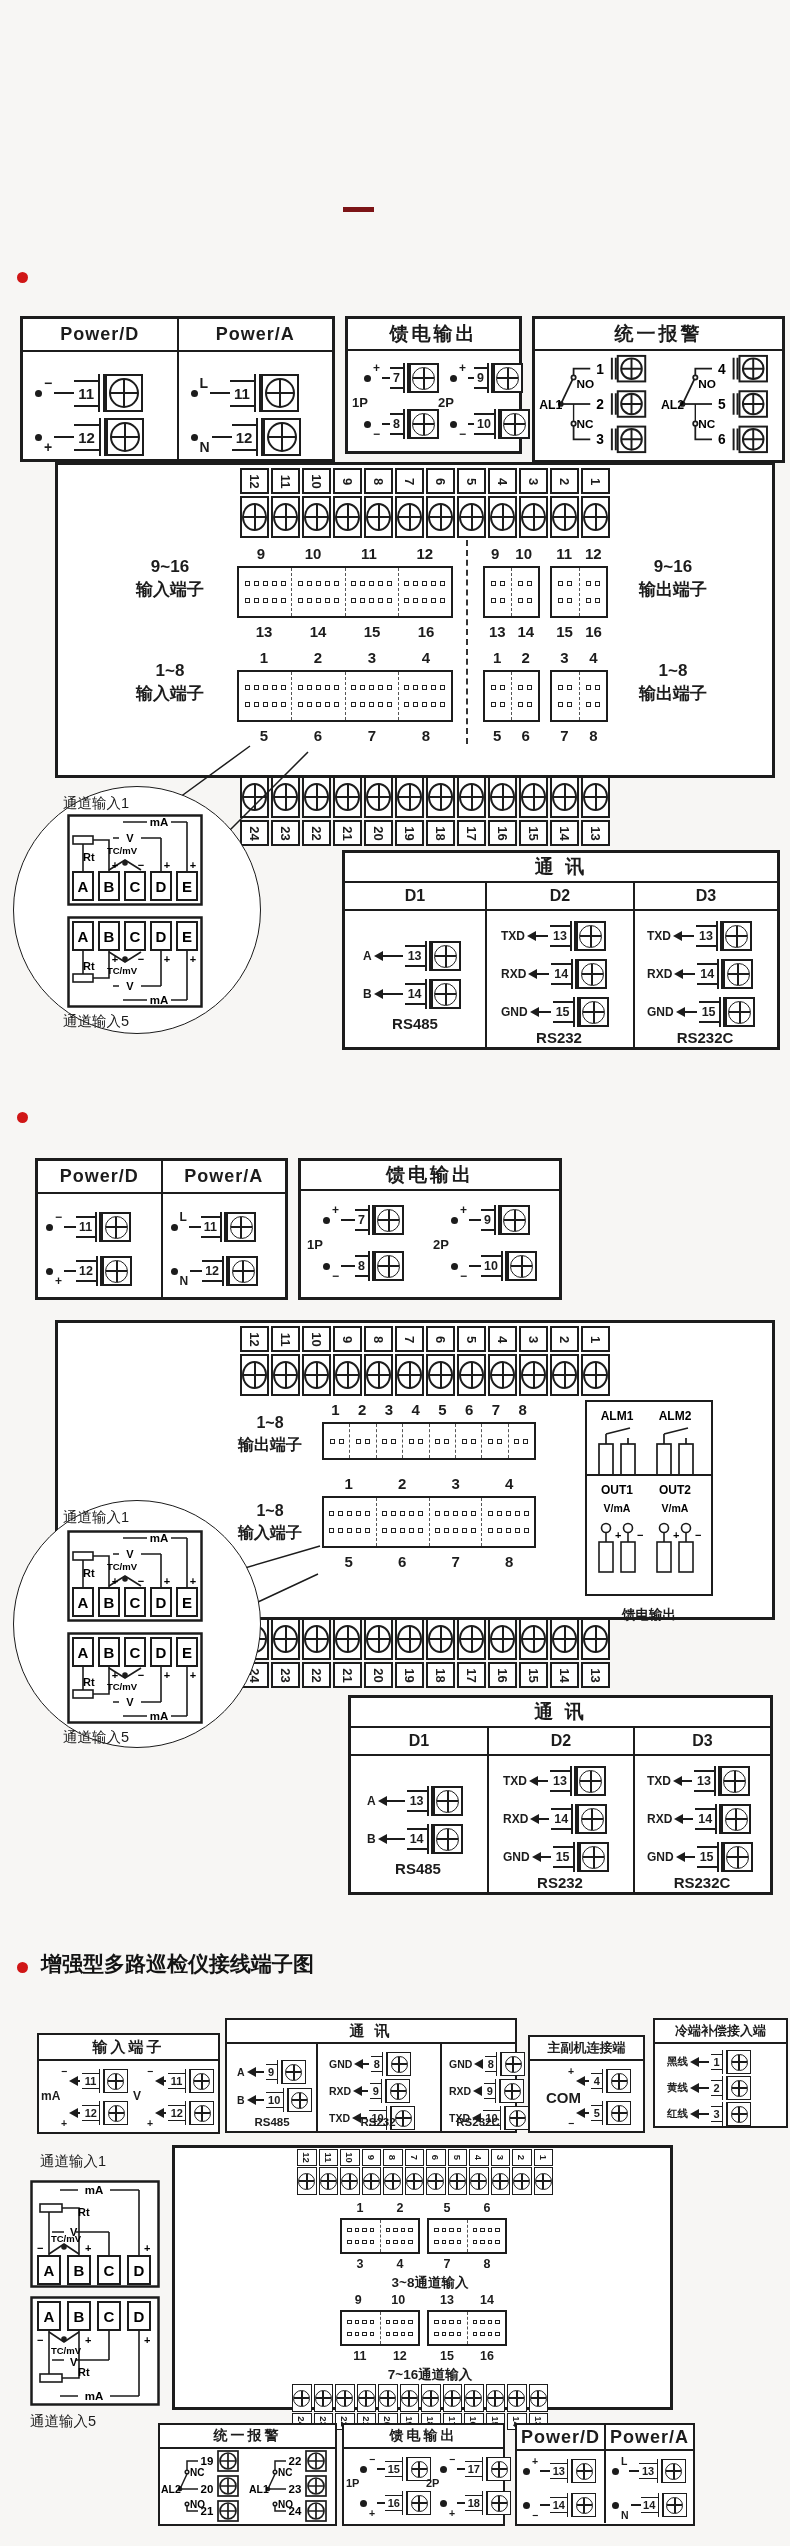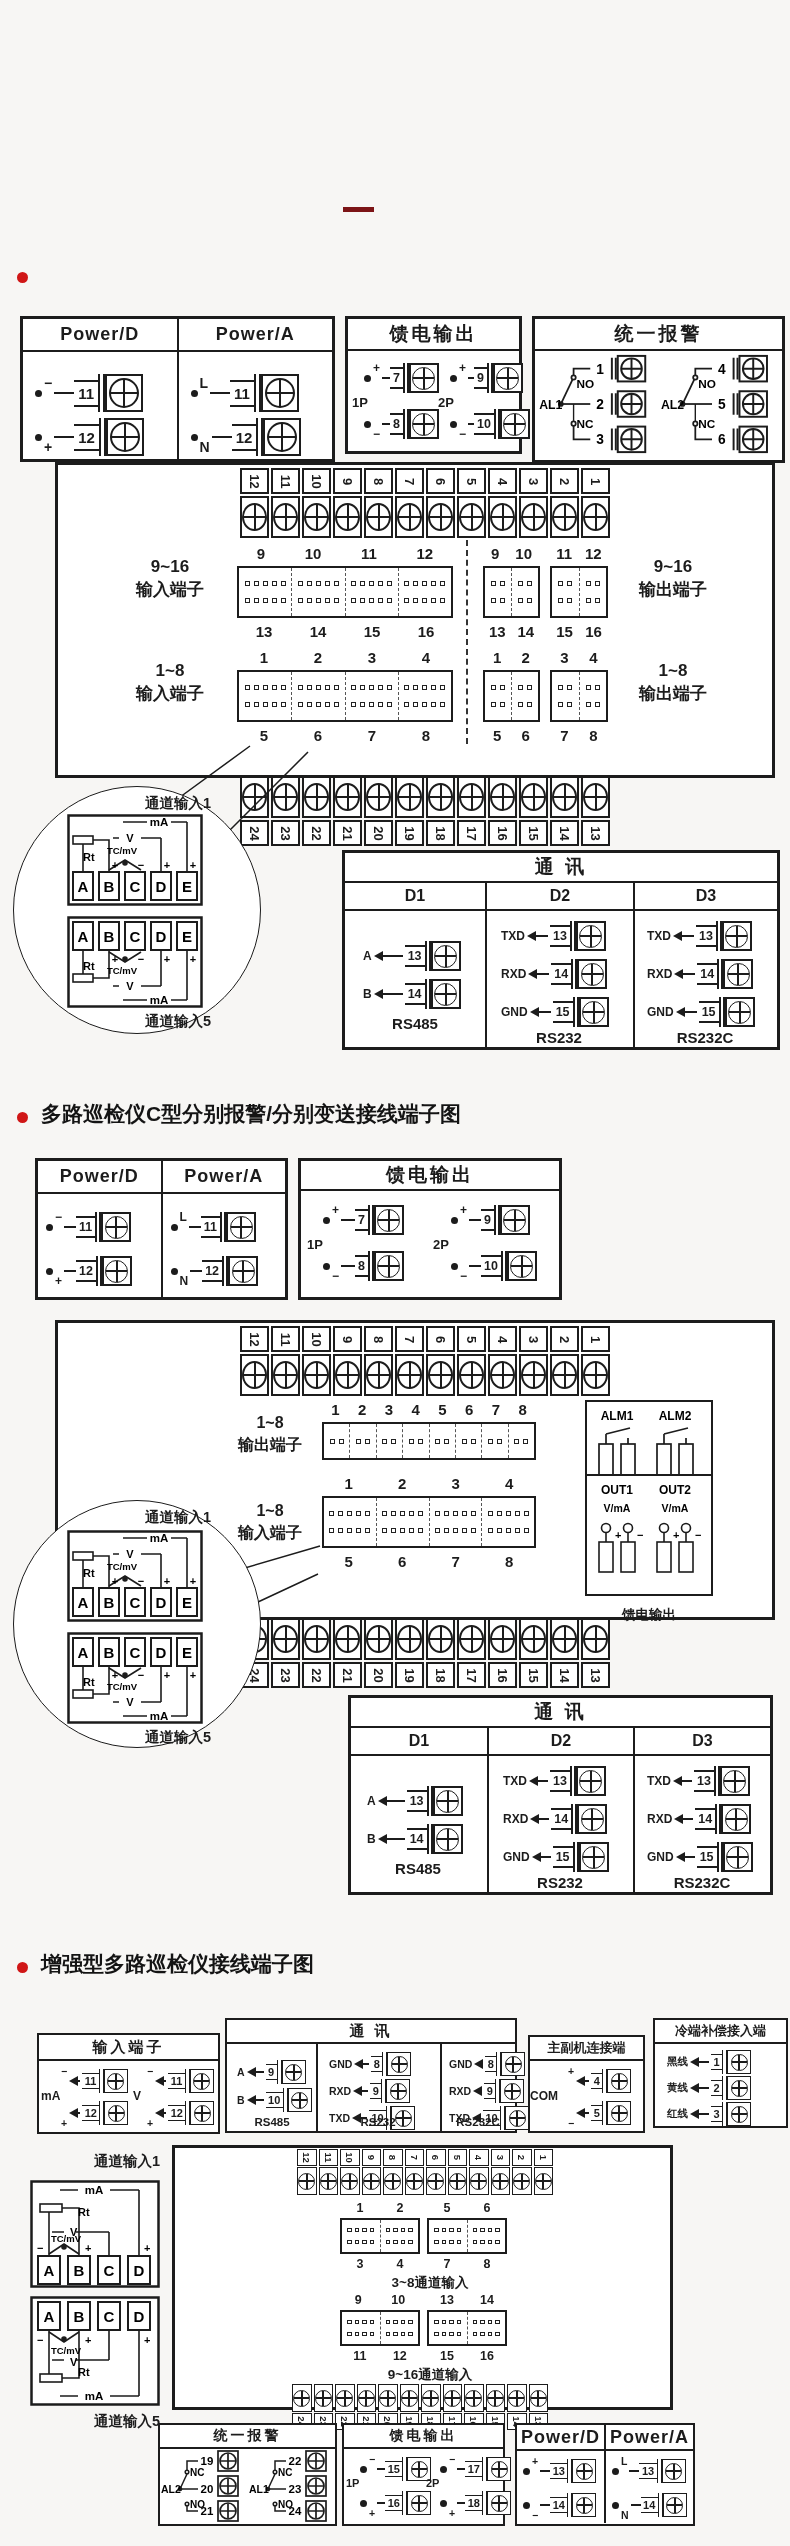--- a/index.html
+++ b/index.html
@@ -66,21 +66,21 @@
 .pblock{position:absolute;border:2px solid #1c1c1c;background:#fff;display:flex}
 .pgrp{flex:1;display:flex;flex-direction:column;justify-content:space-evenly;align-items:center}
 .pgrp+.pgrp{border-left:1.5px dashed #555}
 .prow{display:flex;gap:4px}
 .pin{width:5px;height:5px;border:1.4px solid #222;background:#fff}
 .pblock.tiny .pin{width:4.5px;height:4.5px;border-width:1.2px}
 .pblock.tiny .prow{gap:3px}
 .blklabel{position:absolute;text-align:center;font-weight:800;font-size:17px;line-height:1.35}
 .dashline{position:absolute;border-left:2px dashed #333;width:0}
 .circle{position:absolute;border:1.6px solid #1c1c1c;border-radius:50%;background:#fff}
-.chlabel{position:absolute;text-align:right;font-weight:700;font-size:14.5px}
+.chlabel{position:absolute;text-align:left;font-weight:400;font-size:14.5px}
 .commsub{position:absolute;display:flex;font-weight:800;font-size:16px}
 .commsub>div{display:flex;align-items:center;justify-content:center;border-bottom:2.5px solid #1c1c1c}
 .commsub>div+div{border-left:2.5px solid #1c1c1c}
 .cvline{position:absolute;width:0;border-left:2.5px solid #1c1c1c}
 .proto{position:absolute;text-align:center;font-we,ight:700;font-weight:800;font-size:15px}
 .proto.s{font-size:11.5px}
 svg text{font-family:"Liberation Sans","DejaVu Sans",sans-serif}
 .olabel{position:absolute;text-align:center;font-weight:800;font-size:13.5px}
 </style>
 </head>
@@ -906,21 +906,20 @@
         <b class="num">15</b>
         <i class="dbl"></i>
         <span class="scell">
           <i class="screw"></i>
         </span>
       </span>
     <div class="proto" style="left:294px;top:176px;width:132px">RS232C</div>
   </div>
 
   <span class="bullet" style="left:17px;top:1112px"></span>
-  <div class="h2" style="left:41px;top:1100px">多路巡检仪C型分别报警/分别变送接线端子图</div>
 
   <div class="box" style="left:35px;top:1158px;width:253px;height:142px">
     <div class="phead" style="font-size:16px">
       <div>Power/D</div>
       <div>Power/A</div>
     </div>
     <div class="pcols" style="height:105px">
       <div>
         <span class="lug sm" style="left:8px;top:18px">
             <i class="ldot"></i>
@@ -1689,21 +1688,21 @@
         <span class="scell">
           <i class="screw"></i>
         </span>
       </span>
     <div class="proto s" style="left:216px;top:96px;width:70px">RS232C</div>
   </div>
 
   <div class="box" style="left:528px;top:2035px;width:117px;height:98px;border-width:2.5px">
     <div class="bighead" style="height:24px;font-size:13px;letter-spacing:0">主副机连接端</div>
     <div style="position:relative;height:69px">
-      <b class="abs" style="left:0;top:28px;font-size:12px">COM</b>
+      <b class="abs" style="left:16px;top:28px;font-size:15px">COM</b>
       <span class="clug xs" style="left:36px;top:8px">
           <b class="sig up">+</b>
           <i class="awire" style="width:10px"></i>
           <b class="num">4</b>
           <i class="dbl"></i>
           <span class="scell">
             <i class="screw"></i>
           </span>
         </span>
       <span class="clug xs" style="left:36px;top:40px">
@@ -2001,21 +2000,21 @@
       </div>
   </div>
   <div class="numrow s" style="left:340px;top:2348px;width:80px;height:16px">
       <b>11</b>
       <b>12</b>
     </div>
   <div class="numrow s" style="left:427px;top:2348px;width:80px;height:16px">
       <b>15</b>
       <b>16</b>
     </div>
-  <div class="olabel" style="left:350px;top:2366px;width:160px">9~16通道输入</div>
+  <div class="olabel" style="left:350px;top:2366px;width:160px">7~16通道输入</div>
 
   <div class="strip smm rev" style="left:292px;top:2384px">
 
   <div class="vterm">
         <span class="vnum">
           <i>24</i>
         </span>
         <span class="vscrew">
           <i class="screw"></i>
         </span>

